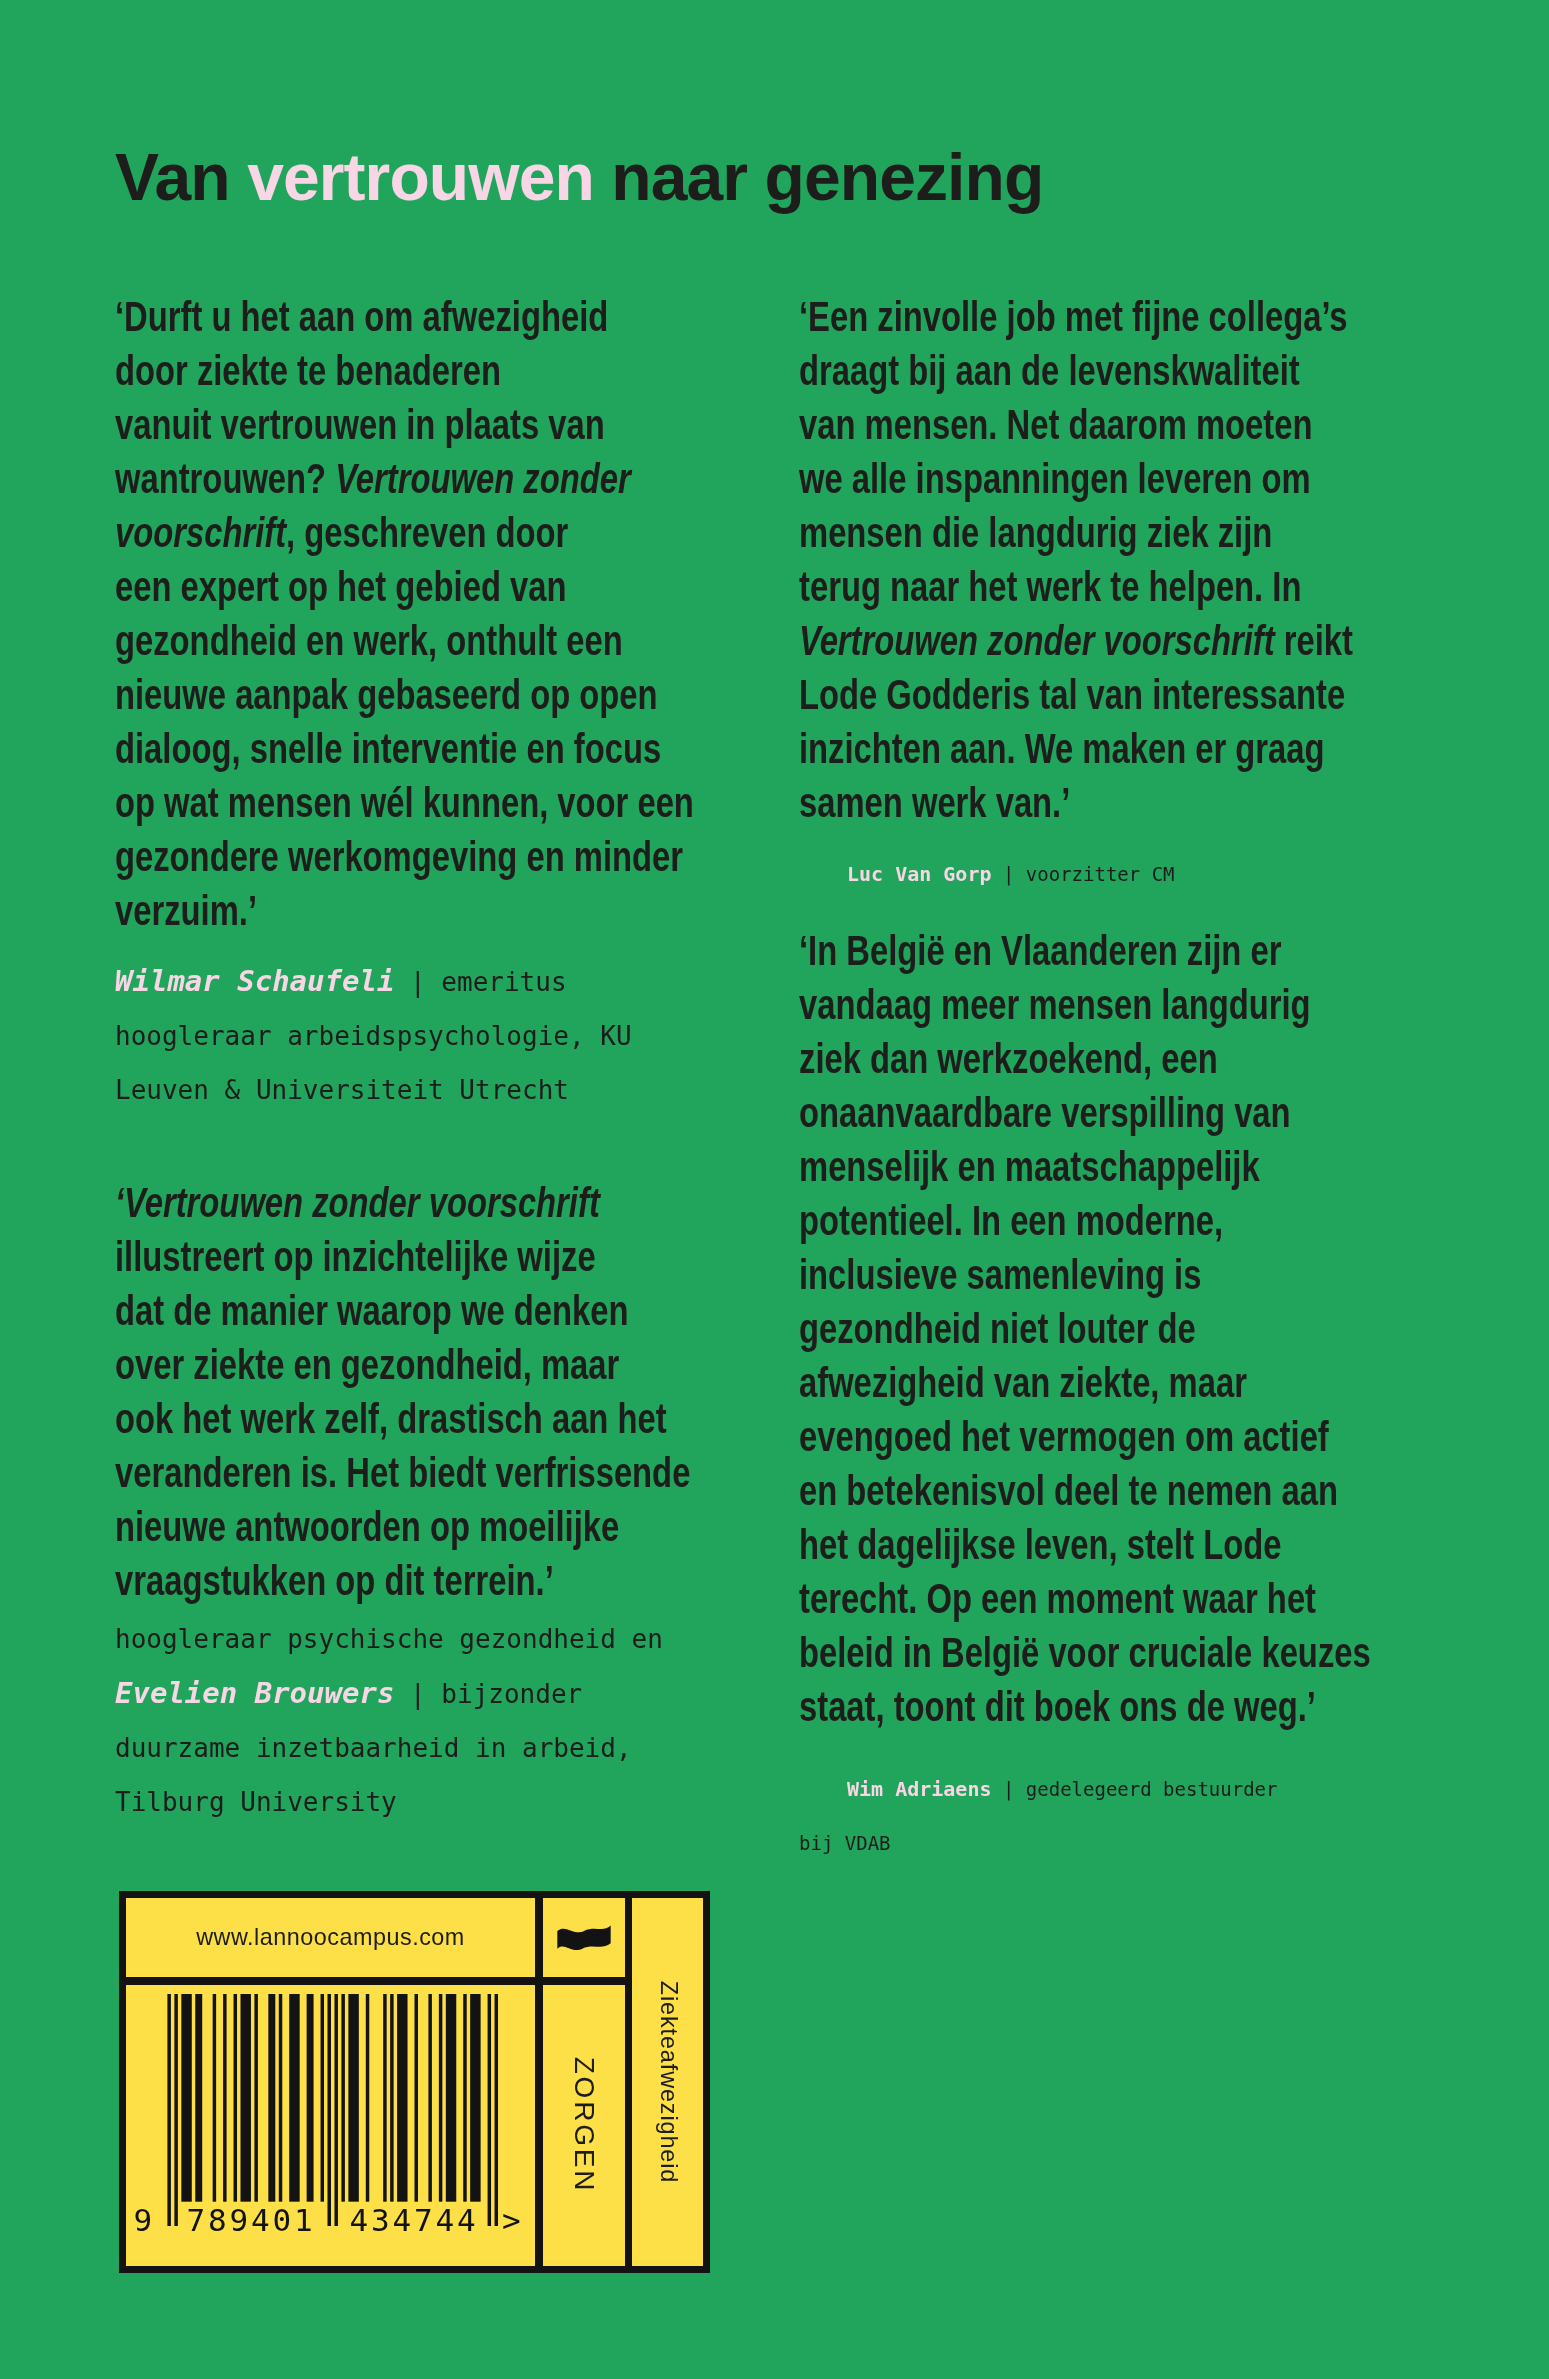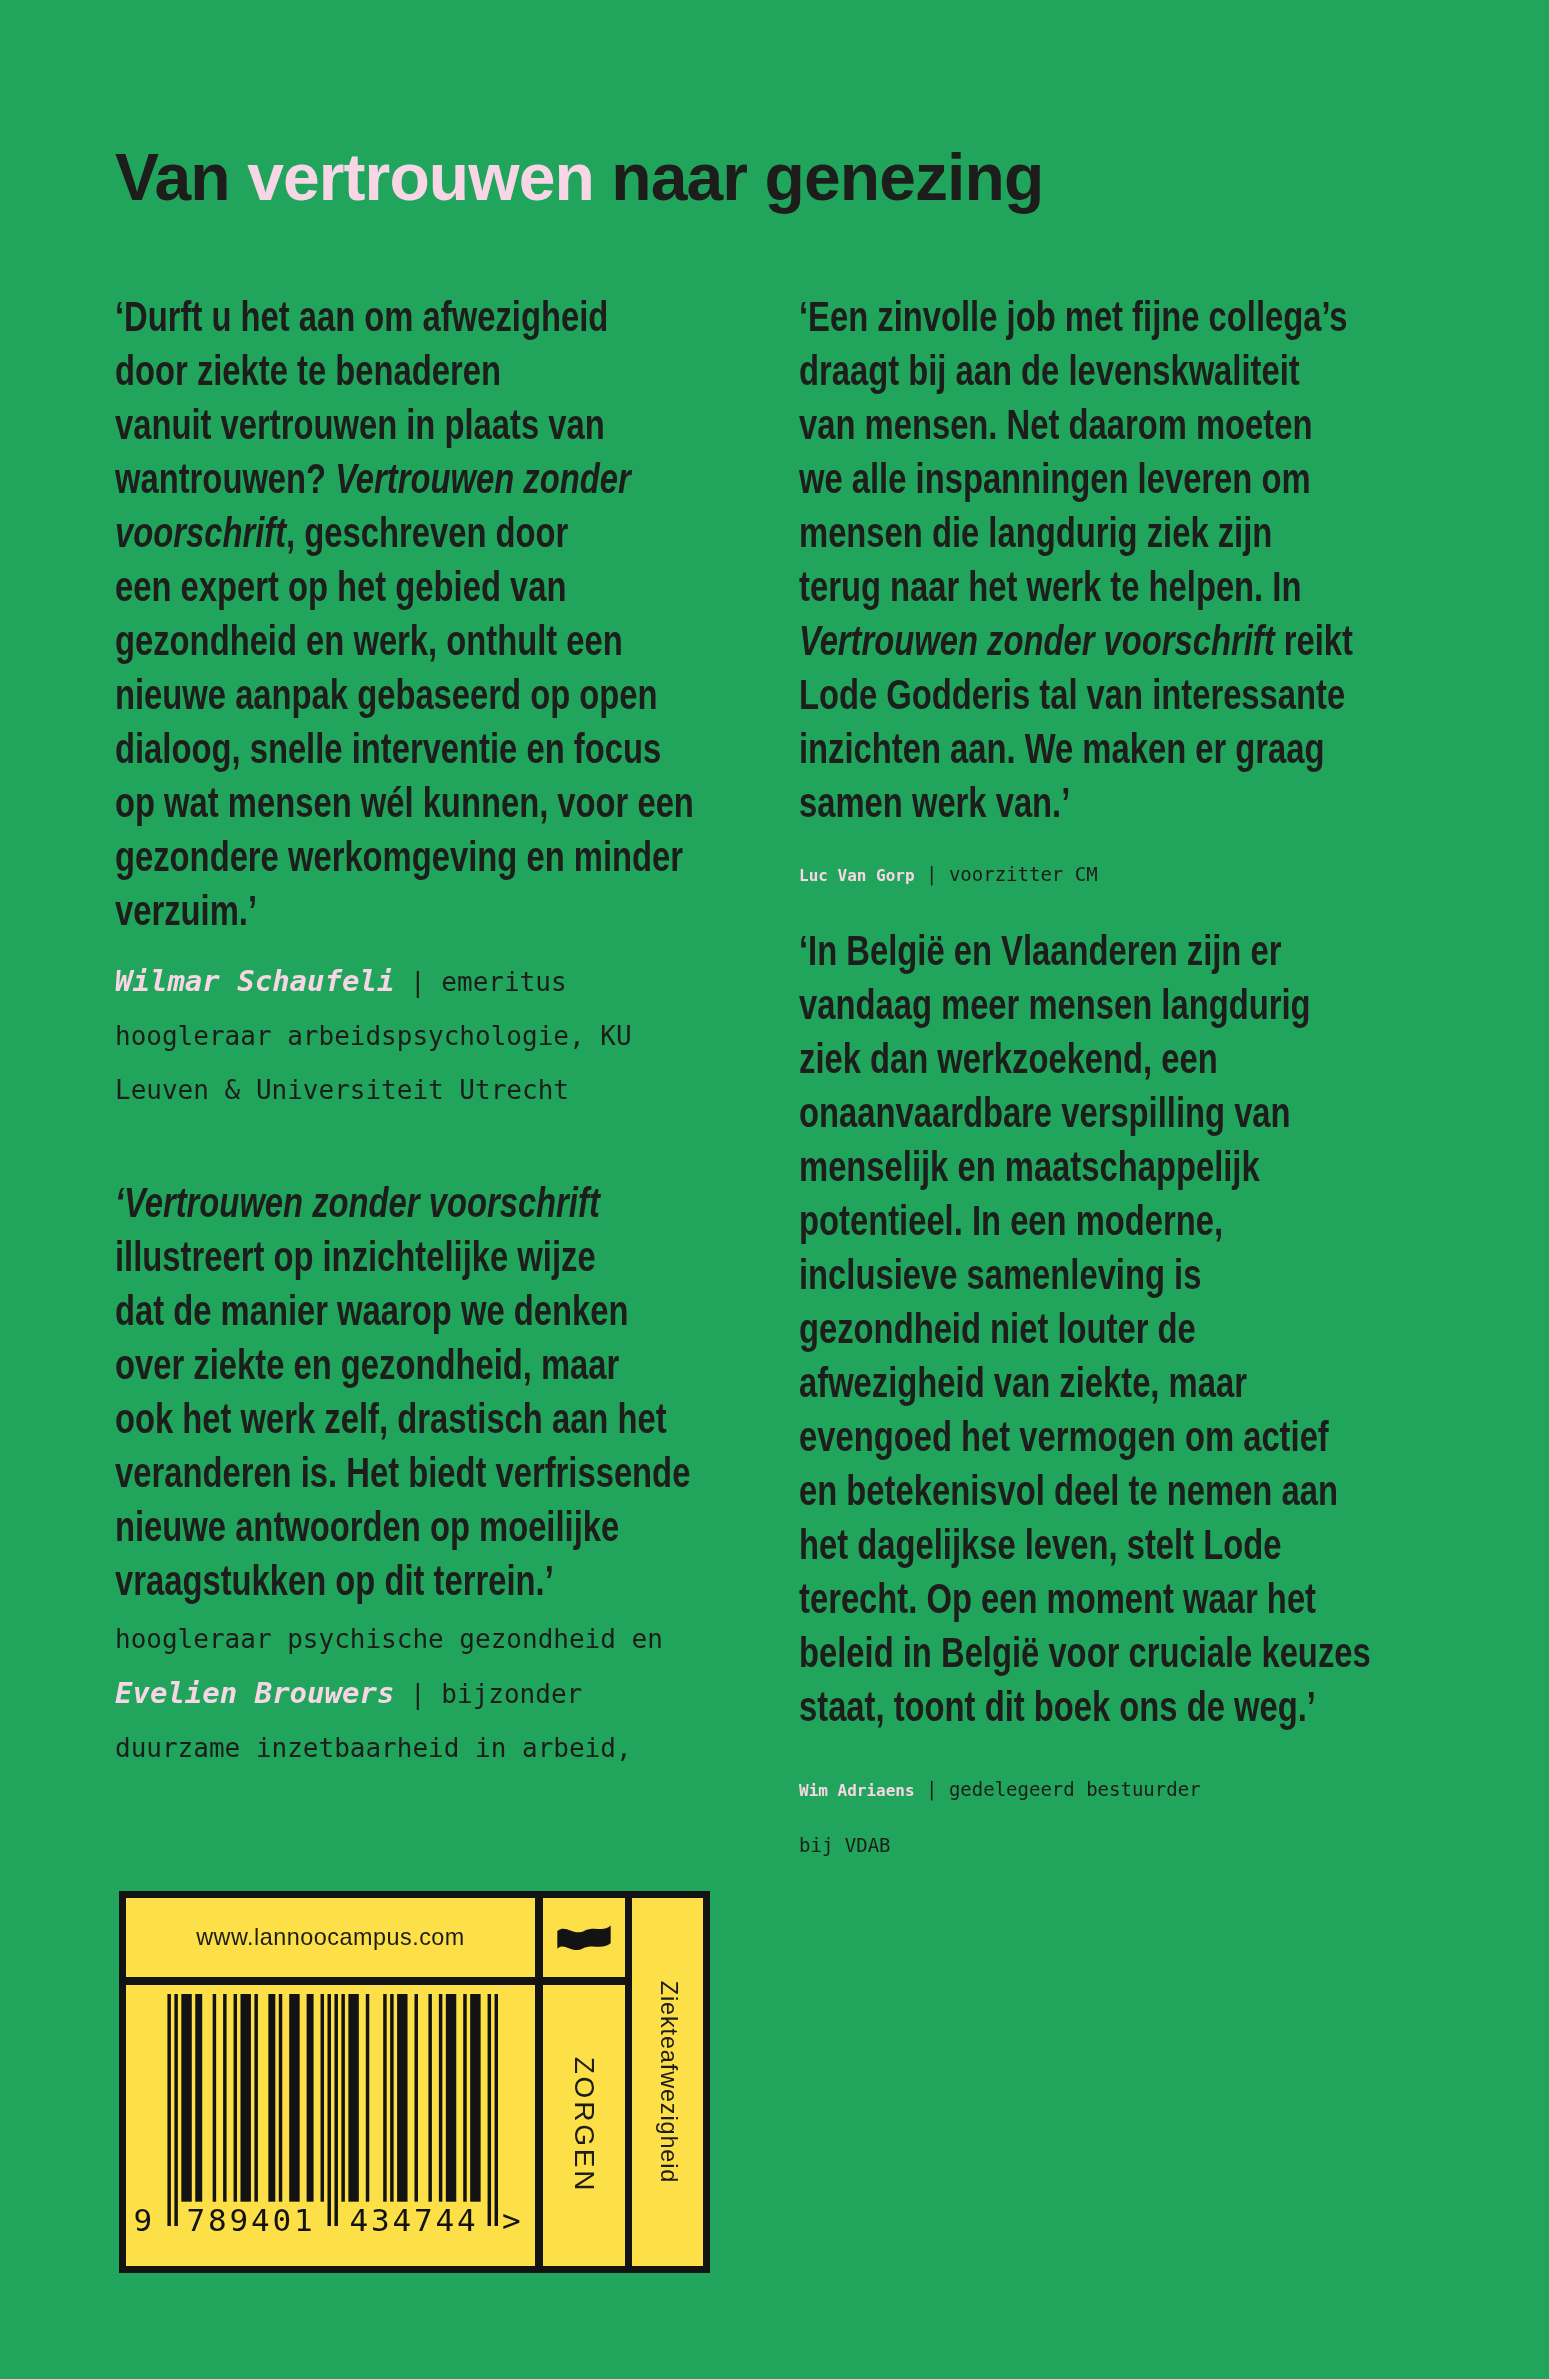--- a/index.html
+++ b/index.html
@@ -35,21 +35,21 @@
   }
   .it{font-style:italic;}
   .attr .line{
     font-family:"DejaVu Sans Mono","Liberation Mono",monospace;
     font-weight:400;line-height:54px;white-space:nowrap;
   }
   .col-left  .attr .line{font-size:26px;}
   .col-right .attr .line{font-size:19px;}
   .name{color:var(--pink);font-weight:700;}
   .col-left  .name{font-size:29px;font-style:italic;}
-  .col-right .name{font-size:16px;}
+  .col-right .name{font-size:20px;margin-left:48px;}
   .col-left  .b0{top:290px;}
   .col-left  .b1{top:954px;}
   .col-left  .b2{top:1176px;}
   .col-left  .b3{top:1612px;}
   .col-right .b0{top:290px;}
   .col-right .b1{top:847px;}
   .col-right .b2{top:924px;}
   .col-right .b3{top:1762px;}
   
   .barcode-box{
@@ -119,20 +119,21 @@
         <div class="line"><span>over ziekte en gezondheid, maar</span></div>
         <div class="line"><span>ook het werk zelf, drastisch aan het</span></div>
         <div class="line"><span>veranderen is. Het biedt verfrissende</span></div>
         <div class="line"><span>nieuwe antwoorden op moeilijke</span></div>
         <div class="line"><span>vraagstukken op dit terrein.’</span></div>
       </div>
       <div class="block b3 attr">
         <div class="line"><span>hoogleraar psychische gezondheid en</span></div>
         <div class="line"><span class="name">Evelien Brouwers</span><span> | bijzonder</span></div>
         <div class="line"><span>duurzame inzetbaarheid in arbeid,</span></div>
+        <div class="line"><span>Tilburg University</span></div>
       </div>
     </div>
   <div class="col col-right">
       <div class="block b0 quote">
         <div class="line"><span>‘Een zinvolle job met fijne collega’s</span></div>
         <div class="line"><span>draagt bij aan de levenskwaliteit</span></div>
         <div class="line"><span>van mensen. Net daarom moeten</span></div>
         <div class="line"><span>we alle inspanningen leveren om</span></div>
         <div class="line"><span>mensen die langdurig ziek zijn</span></div>
         <div class="line"><span>terug naar het werk te helpen. In</span></div>

